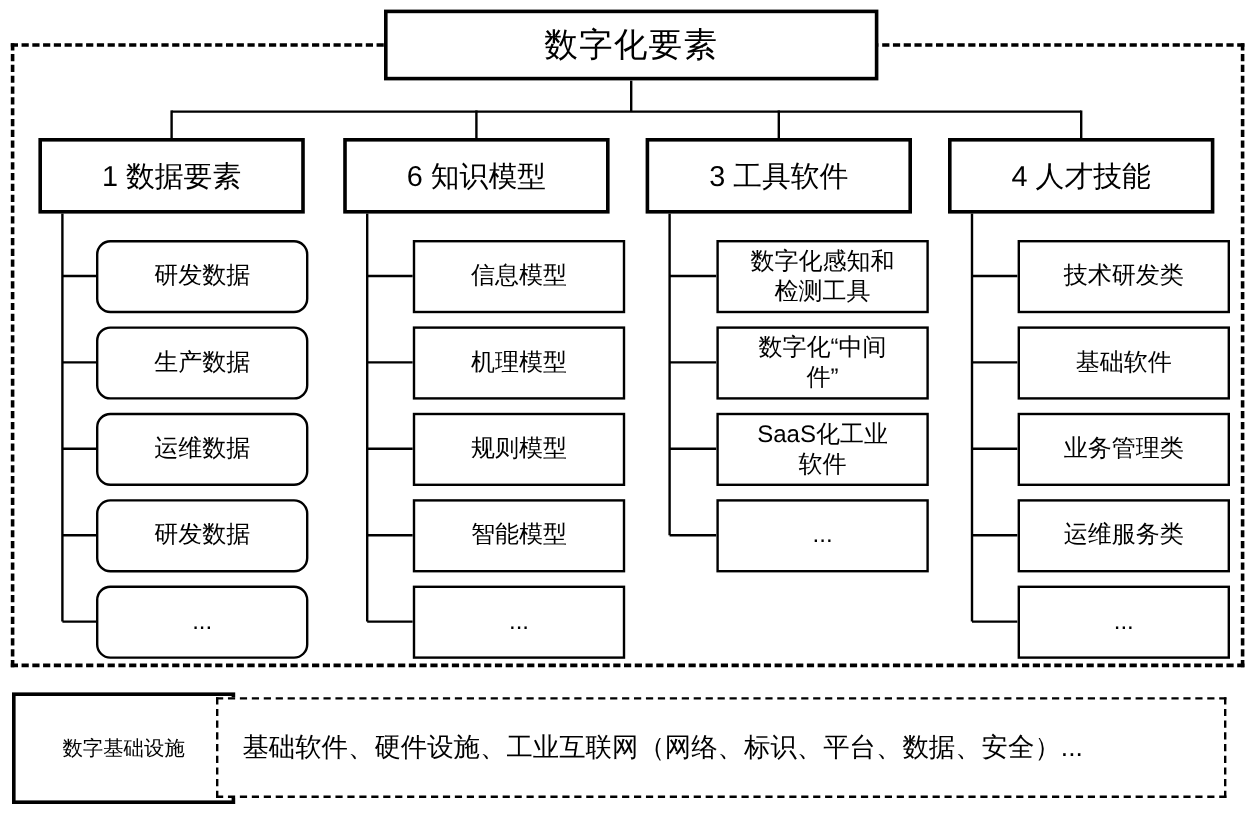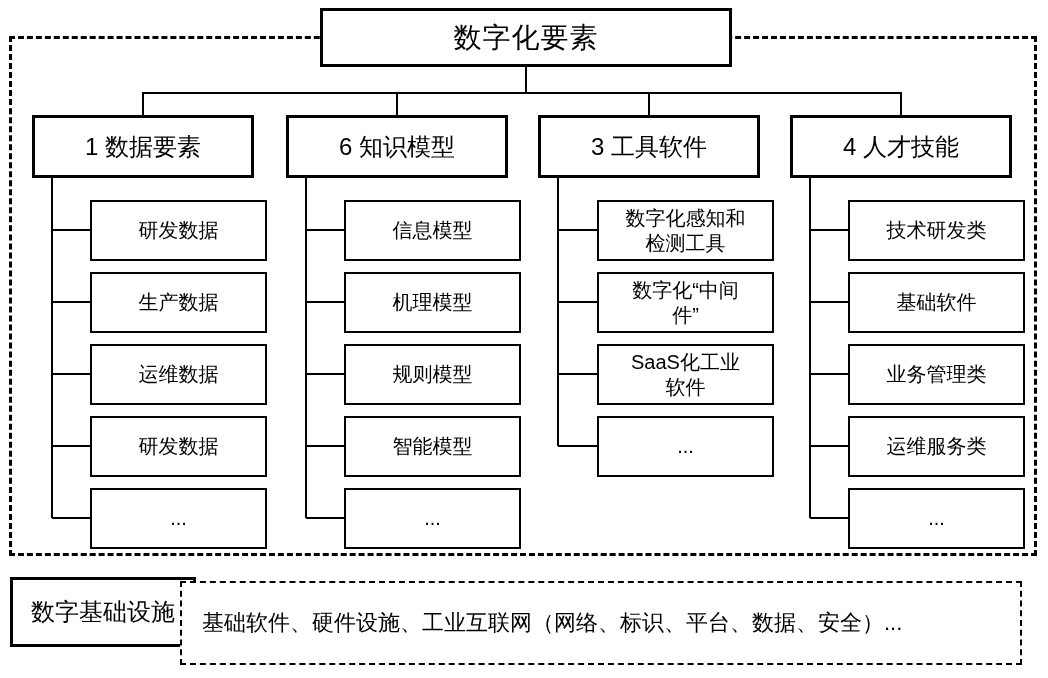--- a/index.html
+++ b/index.html
@@ -22,27 +22,27 @@
     left:320px;top:8px;width:412px;height:59px;border:3px solid #000;
     font-size:28px;letter-spacing:1px;
   }
   .header-box{
     top:115px;width:222px;height:63px;border:3px solid #000;font-size:24px;
   }
   .child-box{
     width:177px;height:61px;border:2px solid #000;font-size:20px;
     white-space:pre-line;line-height:25px;
   }
-  .col1 .child-box{left:90px;}
+  .col1 .child-box{left:80px;border-radius:12px;}
   .col2 .child-box{left:344px;}
   .col3 .child-box{left:597px;}
   .col4 .child-box{left:848px;}
   .r0{top:200px;} .r1{top:272px;} .r2{top:344px;} .r3{top:416px;} .r4{top:488px;}
   .infra-label-box{
-    left:10px;top:577px;width:186px;height:70px;border:3px solid #000;font-size:24px;
+    left:10px;top:577px;width:186px;height:93px;border:3px solid #000;font-size:17px;
   }
   .infra-desc-box{
     position:absolute;left:180px;top:581px;width:842px;height:84px;
     border:2px dashed #000;box-sizing:border-box;background:#ffffff;
     display:flex;align-items:center;justify-content:flex-start;
     padding-left:20px;font-size:22px;
   }
 </style>
 </head>
 <body>

